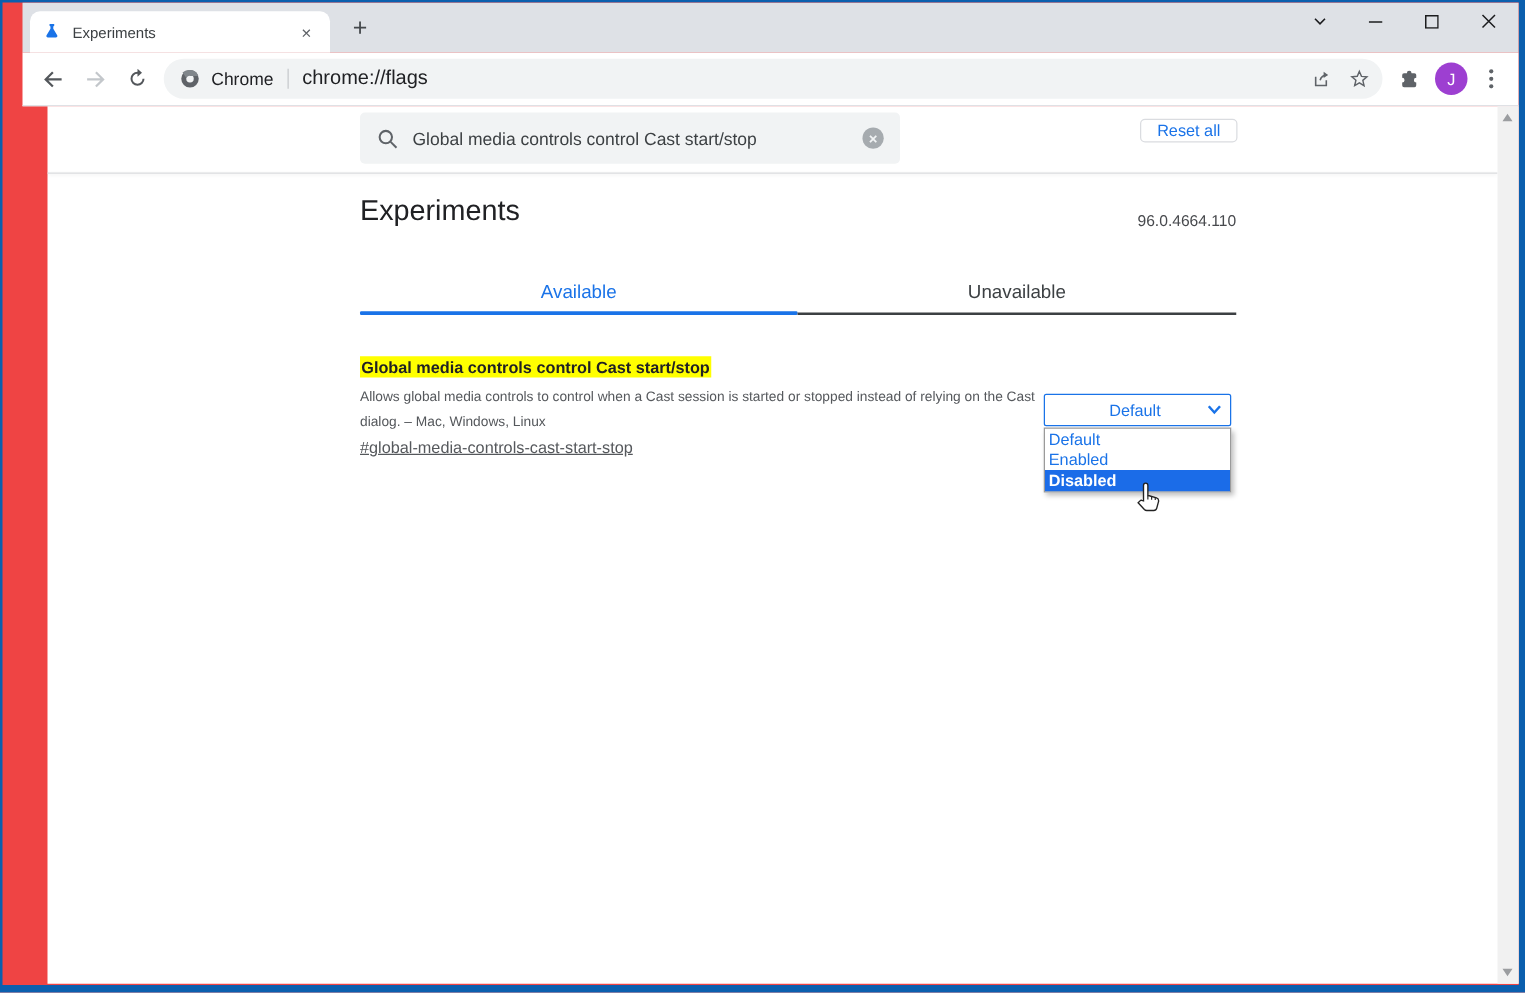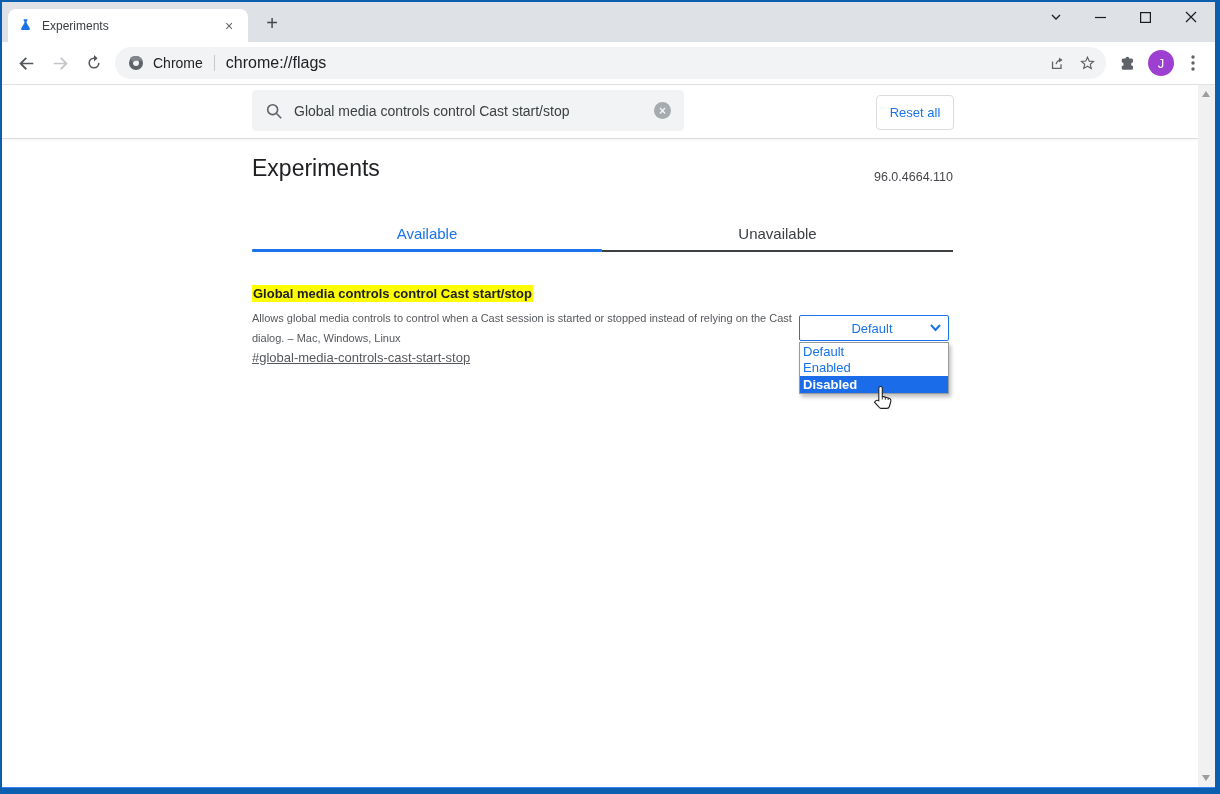--- a/index.html
+++ b/index.html
@@ -1,21 +1,21 @@
 <!DOCTYPE html>
 <html><head>
 <meta charset="utf-8">
 <style>
   * { box-sizing: border-box; margin: 0; padding: 0; }
   body { font-family: "Liberation Sans", sans-serif; background: #fff; }
   .window {
     position: relative; width: 1220px; height: 794px;
     border-style: solid; border-color: #0b5fae;
     border-width: 2px 5px 6px 2px;
-    background: #3b82f6; overflow: hidden;
+    background: #ef4444; overflow: hidden; padding-left: 16px;
   }
   
   .tabstrip { position: relative; height: 40px; background: #dee1e6; }
   .tab {
     position: absolute; left: 6px; top: 7px; width: 240px; height: 33px;
     background: #fff; border-radius: 8px 8px 0 0;
     display: flex; align-items: center; padding: 0 10px;
   }
   .tab-title { font-size: 12px; color: #3c4043; margin-left: 9px; flex: 1;
     white-space: nowrap; overflow: hidden; }
@@ -49,38 +49,38 @@
   .ext-btn { width: 30px; height: 30px; display: flex; align-items: center;
     justify-content: center; margin: 0 2px; cursor: pointer; }
   .avatar {
     width: 26px; height: 26px; border-radius: 50%; background: #9d3fd1;
     color: #fff; font-size: 13px; display: flex; align-items: center;
     justify-content: center; margin: 0 4px; cursor: pointer;
   }
   .kebab { width: 26px; height: 30px; display: flex; align-items: center;
     justify-content: center; margin: 0 2px; cursor: pointer; }
   
-  .page { position: relative; height: 702px; background: #fff; }
+  .page { position: relative; height: 702px; background: #fff; margin-left: 20px; }
   .scrollbar { position: absolute; right: 0; top: 0; bottom: 0; width: 17px;
     background: #f1f1f1; }
   .sb-arrow { position: absolute; left: 4px; width: 0; height: 0;
     border-left: 4.5px solid transparent; border-right: 4.5px solid transparent; cursor: pointer; }
   .sb-up { top: 6px; border-bottom: 6px solid #9b9da0; }
   .sb-down { bottom: 6px; border-top: 6px solid #9b9da0; }
   .search-box {
     position: absolute; left: 250px; top: 5px; width: 432px; height: 41px;
     background: #f1f3f4; border-radius: 4px; display: flex; align-items: center;
     padding: 0 13px;
   }
   .search-text { font-size: 14px; color: #3c4043; margin-left: 11px; flex: 1; }
   .clear-btn { width: 17px; height: 17px; border-radius: 50%; background: #a6abaf;
     color: #f1f3f4; display: flex; align-items: center; justify-content: center;
     font-size: 12px; font-weight: bold; cursor: pointer; }
   .reset-btn {
-    position: absolute; left: 874px; top: 10px; width: 78px; height: 35px;
+    position: absolute; left: 874px; top: 10px; width: 78px; height: 19px;
     background: #fff; border: 1px solid #dadce0; border-radius: 4px;
     color: #1a73e8; font-size: 13px; font-weight: 500; display: flex;
     align-items: center; justify-content: center; cursor: pointer;
   }
   .header-divider { position: absolute; top: 53px; left: 0; right: 17px; height: 1px;
     background: #dadcde; box-shadow: 0 1px 3px rgba(0,0,0,0.09); }
   .content { position: absolute; left: 250px; top: 54px; width: 701px; height: 640px; }
   .page-title { position: absolute; top: 16px; left: 0; font-size: 23px;
     font-weight: 400; color: #202124; }
   .version { position: absolute; top: 31px; right: 0; font-size: 12.5px; color: #47494d; }

